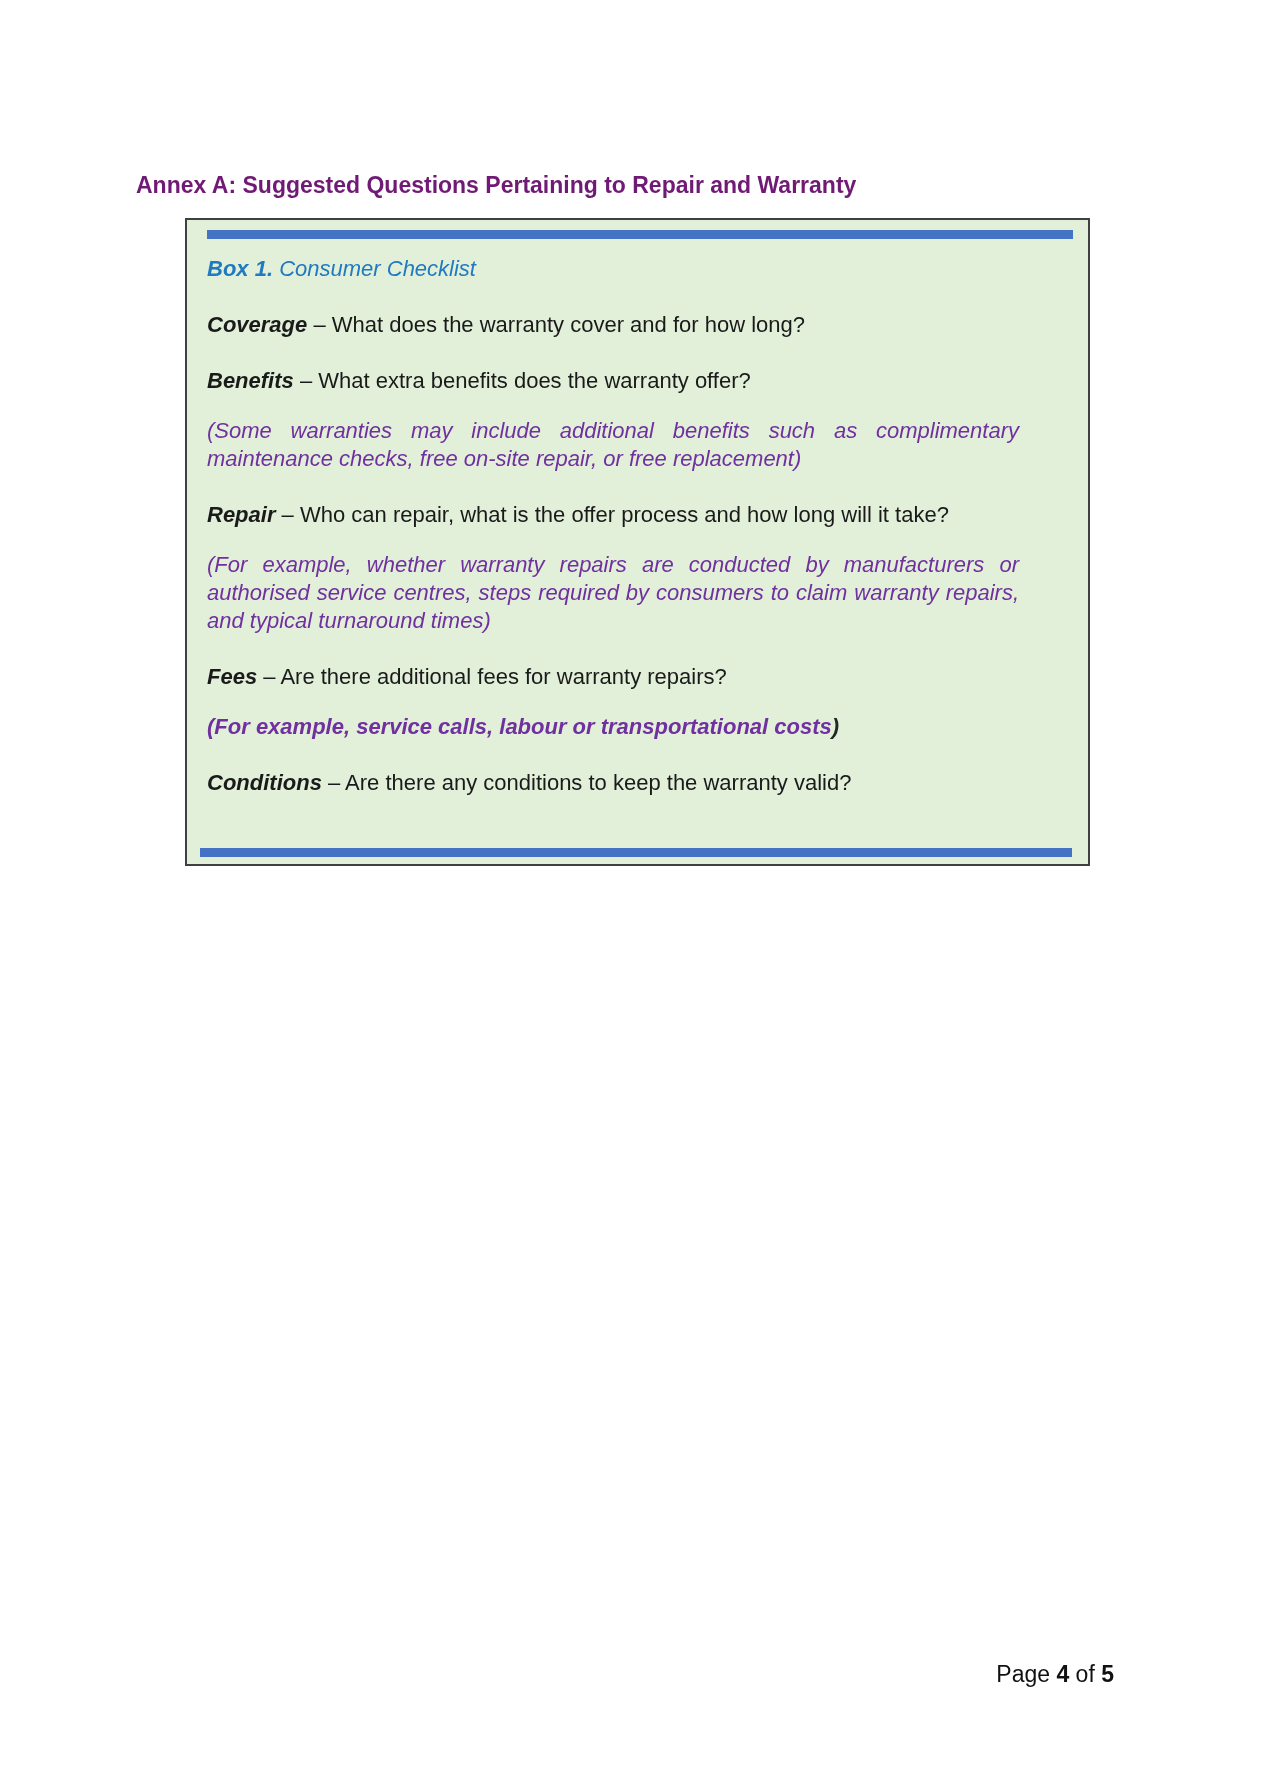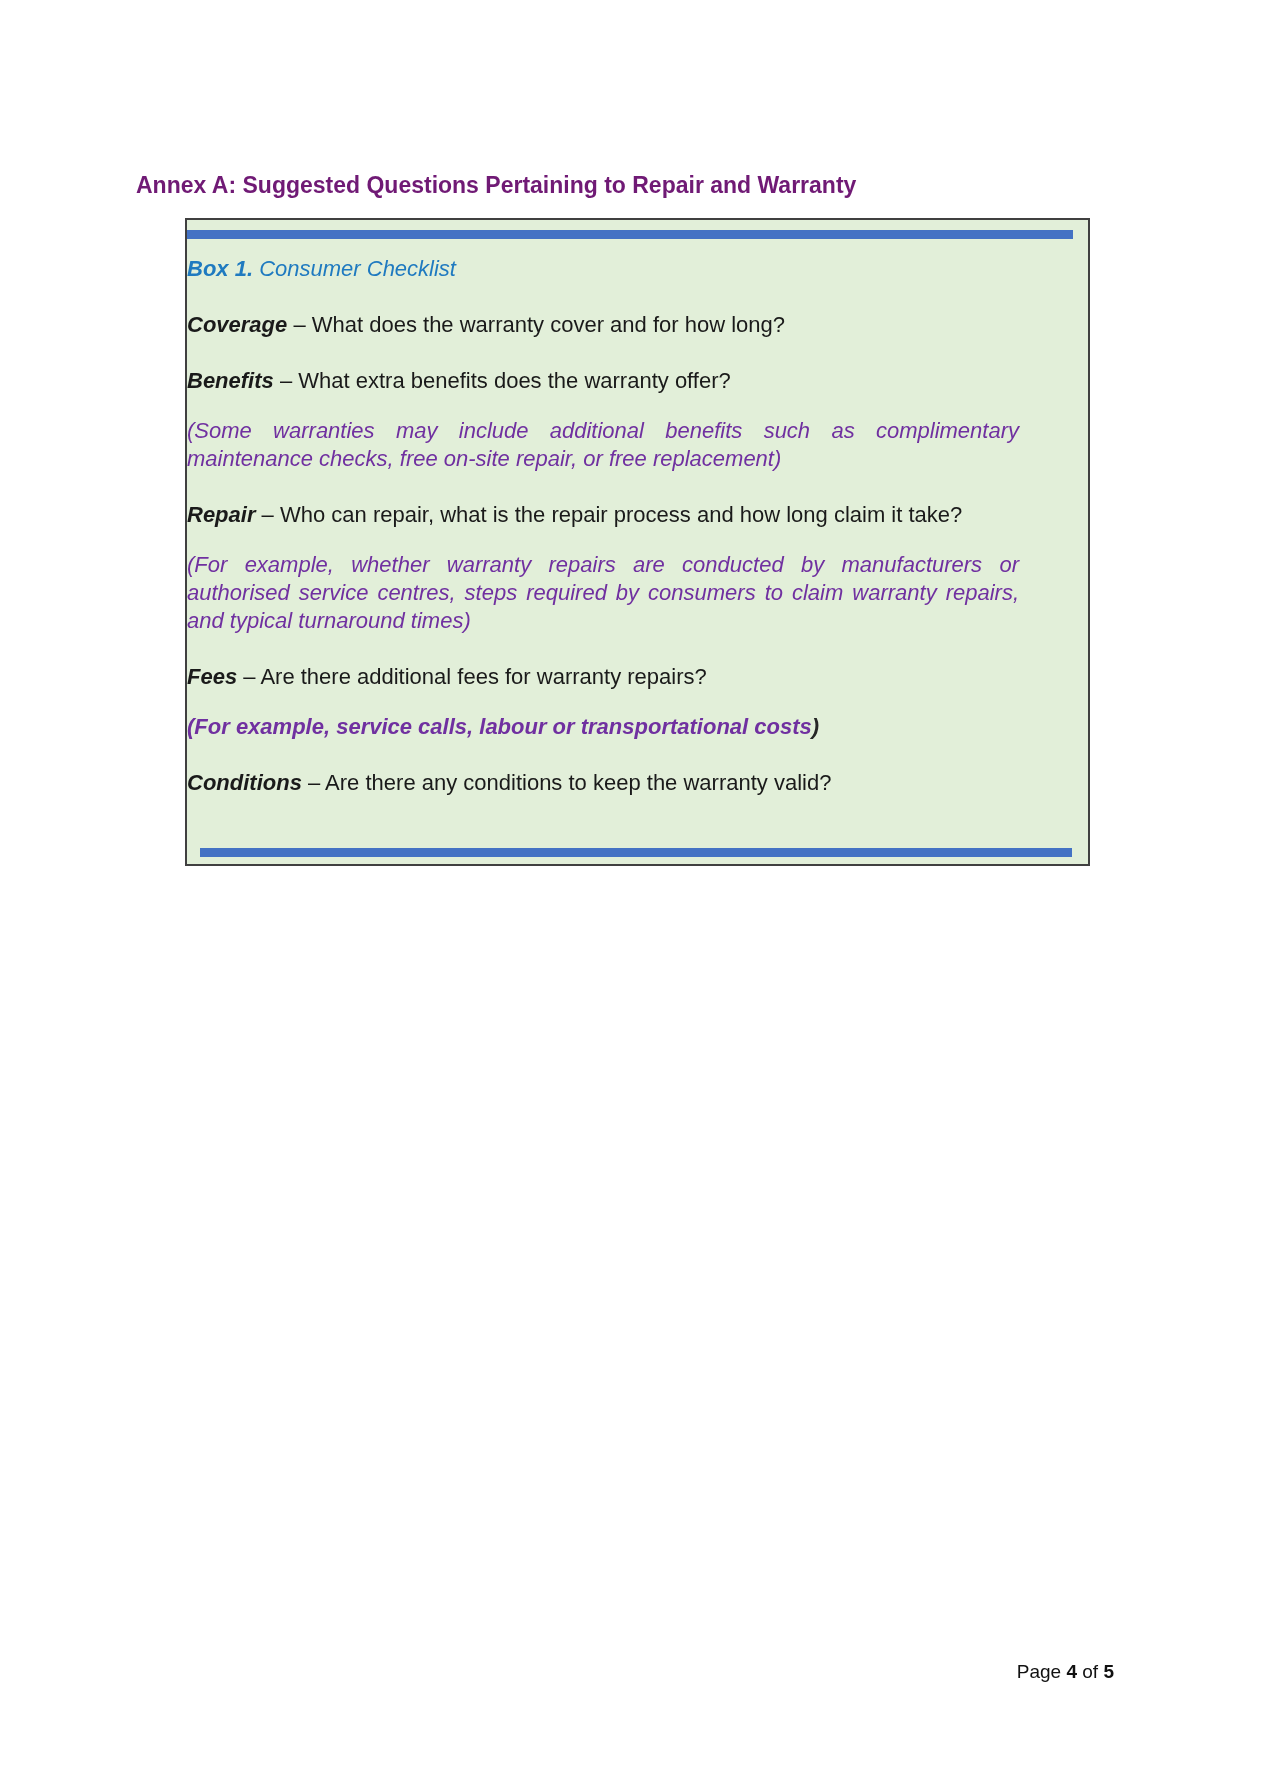--- a/index.html
+++ b/index.html
@@ -25,21 +25,21 @@
     white-space: nowrap;
   }
   .checklist-box {
     position: absolute;
     left: 185px;
     top: 218px;
     width: 905px;
     height: 648px;
     box-sizing: border-box;
     border: 2px solid #404040;
-    padding: 8px 15px 0 0;
+    padding: 8px 15px 0 20px;
   }
   .bar {
     height: 9px;
   }
   .bar-top {
     margin-top: 2px;
   }
   .bar-bottom {
     position: absolute;
     left: 13px;
@@ -66,21 +66,21 @@
     font-style: italic;
   }
   .note-line {
     font-style: italic;
     text-align: justify;
   }
   .page-footer {
     position: absolute;
     top: 1661px;
     right: 152px;
-    font-size: 19px;
+    font-size: 23px;
     color: #111111;
     white-space: nowrap;
   }
   .page-footer .num {
     font-weight: bold;
   }
 </style>
 </head>
 <body>
 
@@ -92,21 +92,21 @@
 
   <div class="box-content">
 
     <p class="box-title" style="color: rgb(31, 122, 192);"><span class="box-label">Box 1.</span><span> Consumer Checklist</span></p>
 
     <p class="section q-line"><span class="q-head">Coverage</span><span> – What does the warranty cover and for how long?</span></p>
 
     <p class="section q-line"><span class="q-head">Benefits</span><span> – What extra benefits does the warranty offer?</span></p>
     <p class="note-line" style="color: rgb(112, 48, 160);"><span>(Some warranties may include additional benefits such as complimentary maintenance checks, free on-site repair, or free replacement</span><span style="color: rgb(112, 48, 160);">)</span></p>
 
-    <p class="section q-line"><span class="q-head">Repair</span><span> – Who can repair, what is the repair process and how long claim it take?</span></p>
+    <p class="section q-line"><span class="q-head">Repair</span><span> – Who can repair, what is the offer process and how long will it take?</span></p>
     <p class="note-line" style="color: rgb(112, 48, 160);"><span>(For example, whether warranty repairs are conducted by manufacturers or authorised service centres, steps required by consumers to claim warranty repairs, and typical turnaround times</span><span style="color: rgb(112, 48, 160);">)</span></p>
 
     <p class="section q-line"><span class="q-head">Fees</span><span> – Are there additional fees for warranty repairs?</span></p>
     <p class="note-line" style="color: rgb(112, 48, 160); font-weight: bold;"><span>(For example, service calls, labour or transportational costs</span><span style="color: rgb(38, 38, 38);">)</span></p>
 
     <p class="section q-line"><span class="q-head">Conditions</span><span> – Are there any conditions to keep the warranty valid?</span></p>
 
   </div>
 
   <div class="bar bar-bottom" style="background-color: rgb(68, 114, 196);"></div>

